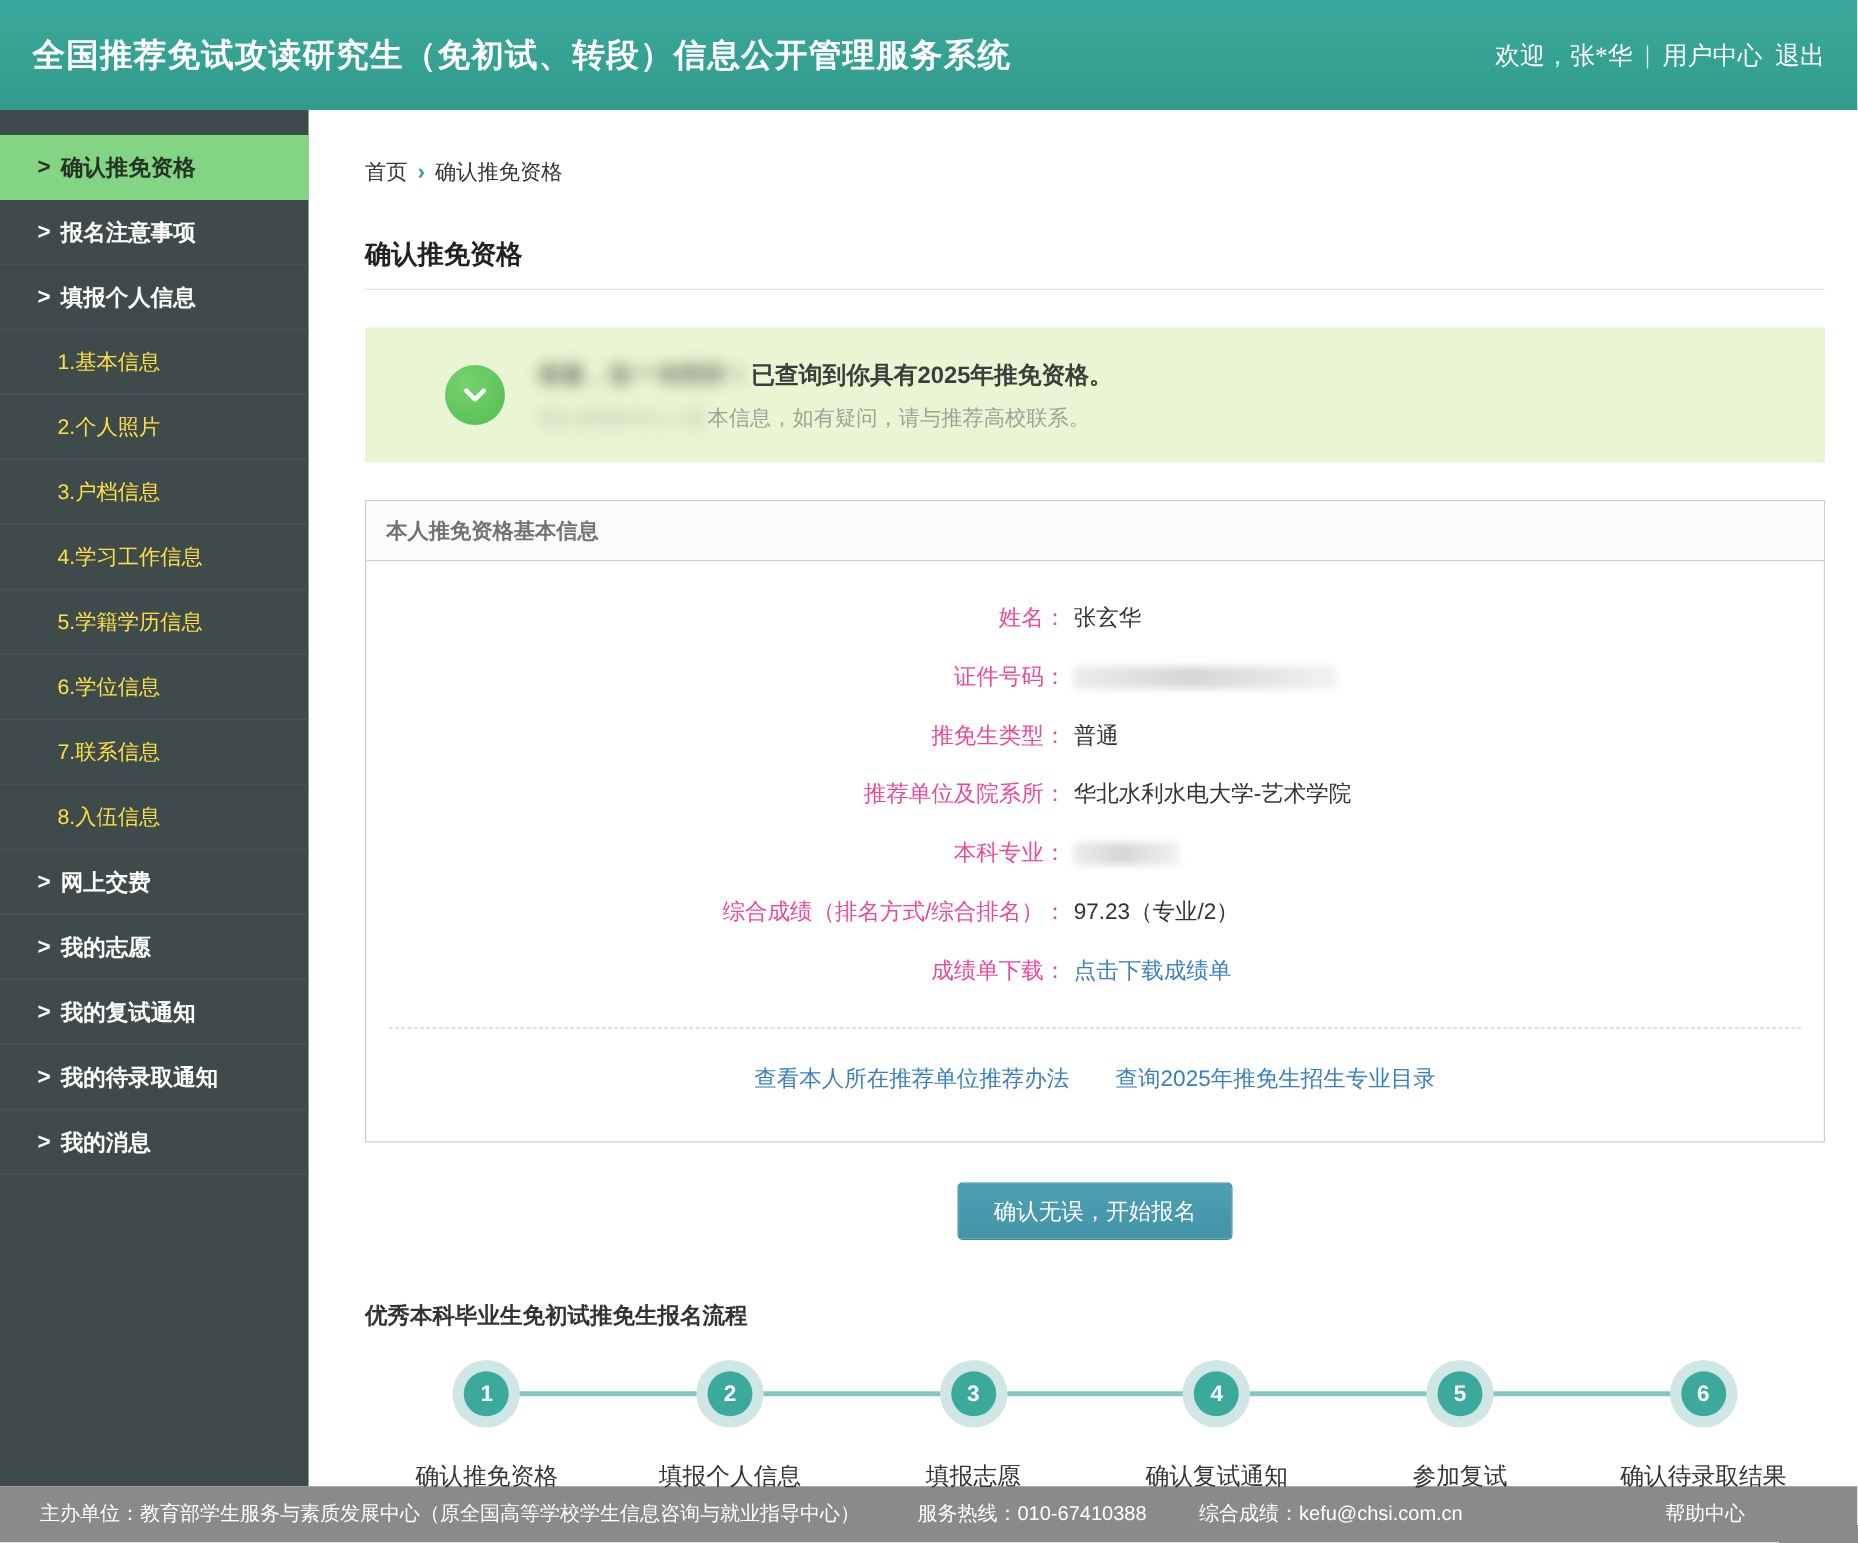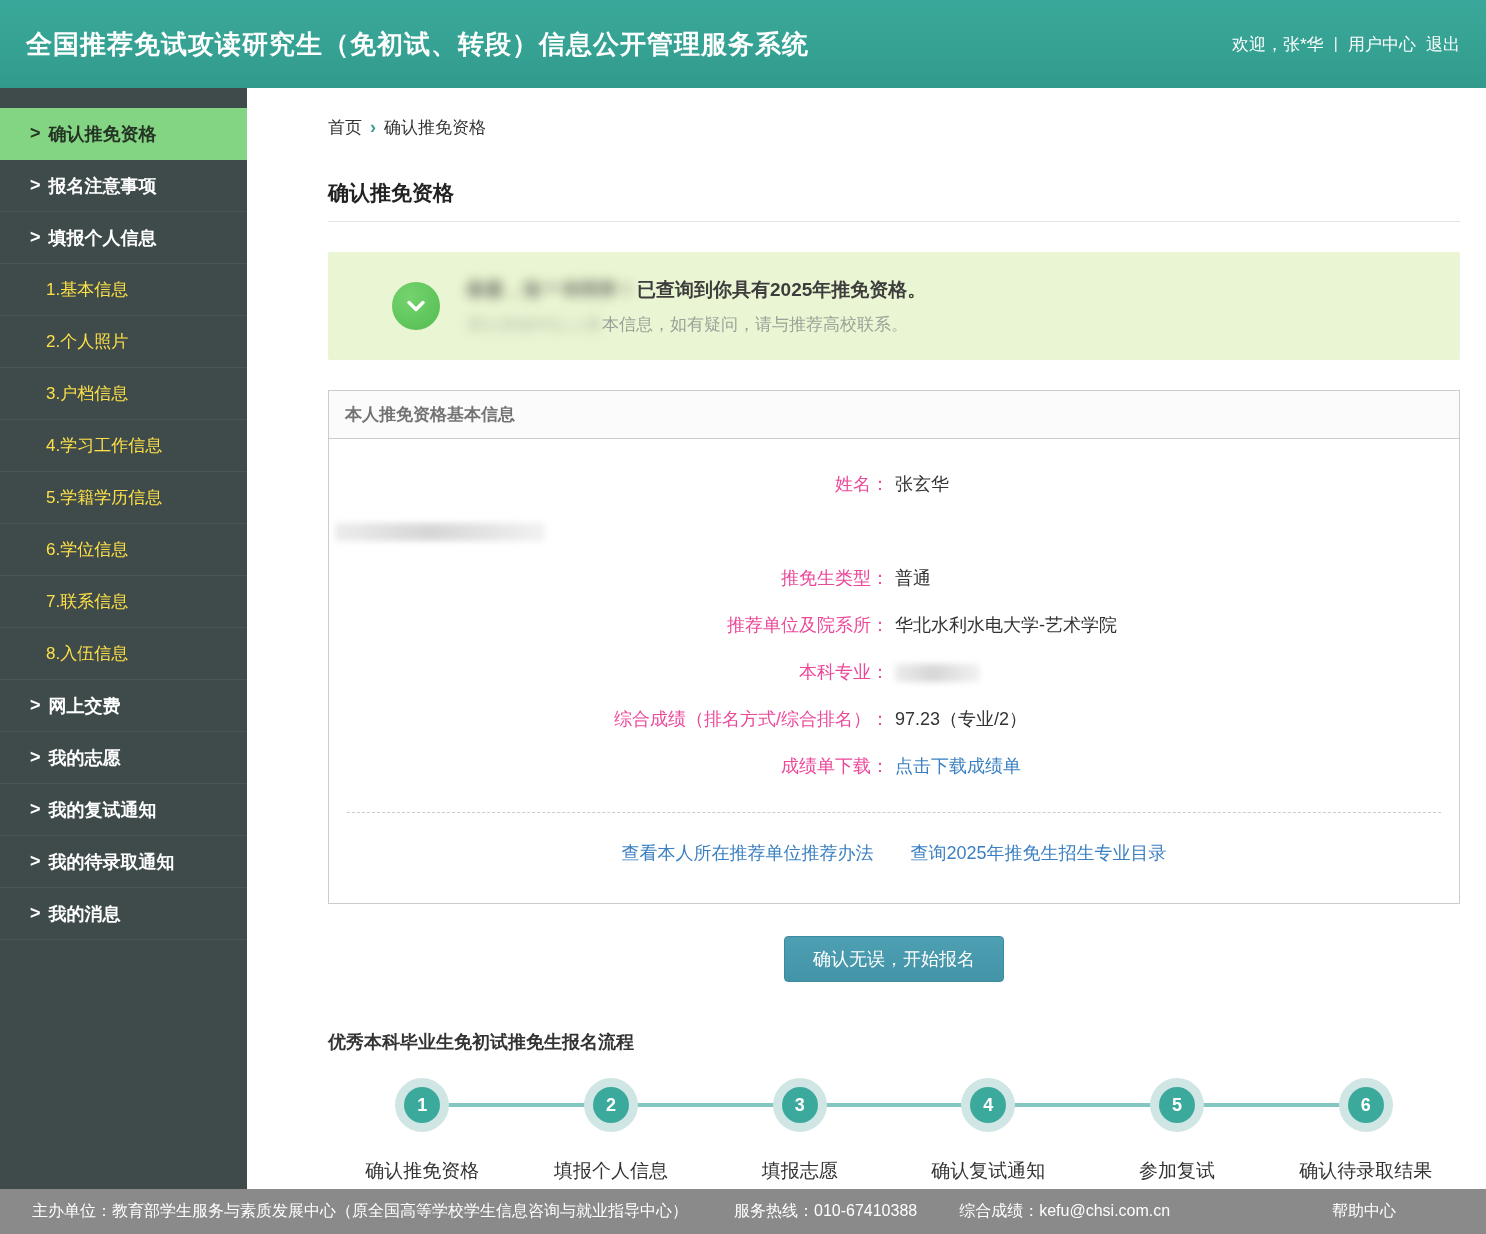--- a/index.html
+++ b/index.html
@@ -10,40 +10,40 @@
   .page { width: 1486px; height: 1234px; overflow: hidden; display: flex; flex-direction: column; }
 
   
   .app-header {
     height: 88px; flex: none;
     background: linear-gradient(180deg, #3aa89a 0%, #35a193 60%, #329a8d 100%);
     display: flex; align-items: center; justify-content: space-between;
     padding: 0 26px; color: #fff;
   }
   .app-title { font-size: 26px; font-weight: bold; letter-spacing: 1px; }
-  .header-right { font-size: 17px; display: flex; align-items: center; gap: 10px; white-space: nowrap; }
+  .header-right { font-size: 20px; display: flex; align-items: center; gap: 10px; white-space: nowrap; font-family: Liberation Serif, serif; }
   .header-right a { color: #fff; text-decoration: none; cursor: pointer; }
   .hdr-sep { opacity: .85; }
 
   
   .content-wrap { flex: 1; display: flex; min-height: 0; }
 
   
   .sidebar { width: 247px; flex: none; background: #3f4b4b; padding-top: 20px; }
   .side-item {
     height: 52px; display: flex; align-items: center;
     border-bottom: 1px solid #4a5656; cursor: pointer;
   }
   .side-item.section { padding-left: 30px; color: #fff; font-size: 18px; font-weight: bold; }
   .side-item.sub { padding-left: 46px; color: #fde047; font-size: 17px; font-weight: normal; }
   .side-item .arrow { margin-right: 8px; font-weight: bold; }
   .side-item.active { background: #84d583; color: #253525; border-bottom-color: #84d583; }
 
   
-  .main { flex: 1; background: #fff; padding: 28px 26px 0 45px; margin-left: 36px; }
+  .main { flex: 1; background: #fff; padding: 38px 26px 0 45px; }
 
   .breadcrumb { font-size: 17px; color: #333; display: flex; align-items: center; gap: 8px; }
   .breadcrumb a { color: #333; text-decoration: none; cursor: pointer; }
   .crumb-sep { color: #35a193; font-weight: bold; font-size: 18px; }
 
   .page-title {
     margin-top: 40px; font-size: 21px; font-weight: bold; color: #222;
     padding-bottom: 14px; border-bottom: 1px solid #e4e4e4;
   }
 
@@ -231,20 +231,21 @@
       <section class="panel">
         <div class="panel-header">本人推免资格基本信息</div>
         <div class="panel-body">
 
           <div class="field-row">
             <span class="field-label">姓名：</span>
             <span class="field-value">张玄华</span>
           </div>
 
           <div class="field-row">
+            <span class="field-label">证件号码：</span>
             <span class="field-value"><span class="blur-block w-lg"></span></span>
           </div>
 
           <div class="field-row">
             <span class="field-label">推免生类型：</span>
             <span class="field-value">普通</span>
           </div>
 
           <div class="field-row">
             <span class="field-label">推荐单位及院系所：</span>

